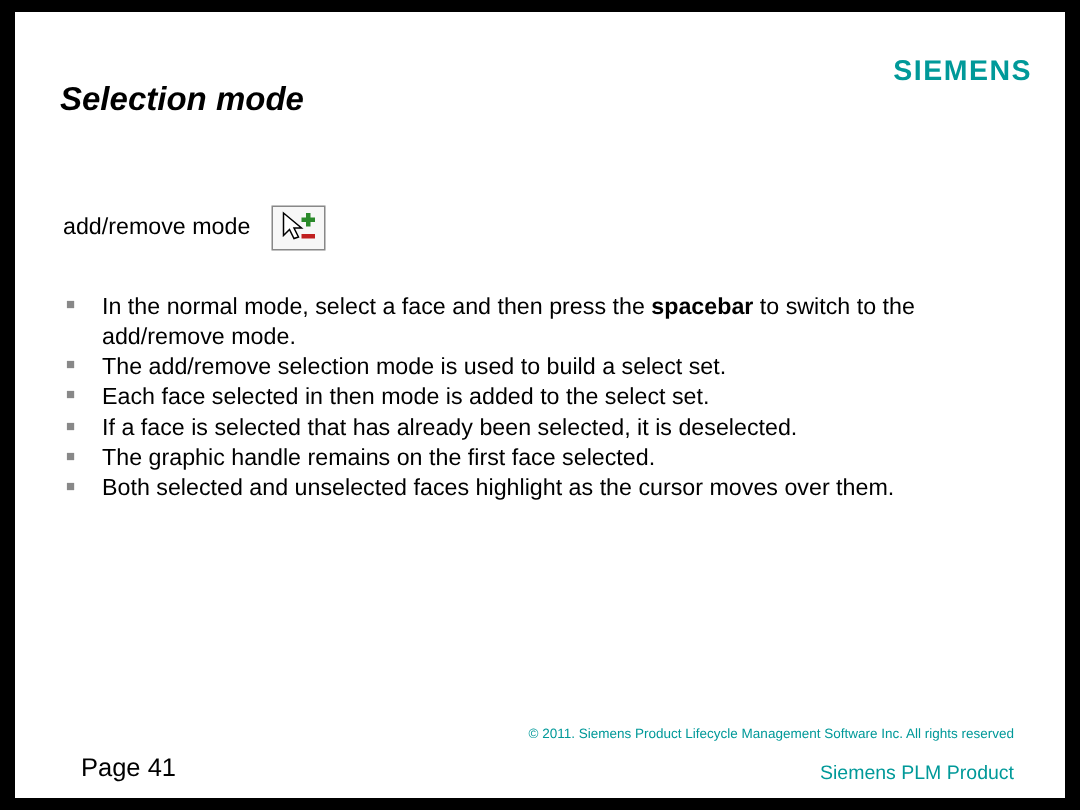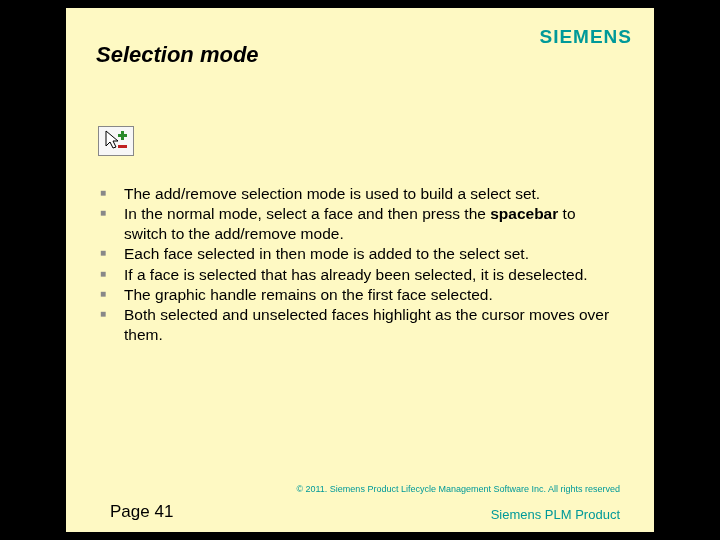--- a/index.html
+++ b/index.html
@@ -6,25 +6,25 @@
   body {
     width: 720px;
     height: 540px;
     background: #000;
     display: flex;
     align-items: center;
     justify-content: center;
     font-family: Arial, Helvetica, sans-serif;
   }
   .slide {
-    width: 588px;
+    width: 700px;
     height: 524px;
-    background: #fef9c3;
+    background: #ffffff;
     position: relative;
-    padding: 12px 4px 0 4px;
+    padding: 23px 4px 0 4px;
   }
   .header {
     display: flex;
     justify-content: space-between;
     align-items: flex-start;
     padding: 0 18px 0 26px;
   }
   .title {
     font-size: 22px;
     font-weight: bold;
@@ -113,33 +113,34 @@
 <body>
 
 <div class="slide">
 
   <div class="header">
     <div class="title">Selection mode</div>
     <div class="logo">SIEMENS</div>
   </div>
 
   <div class="subheader-row">
+    <div class="subheader">add/remove mode</div>
     <div class="icon-box">
       <svg width="30" height="26" viewBox="0 0 30 26">
         <polygon points="4,3 4,18 8,14 11,20 14,19 11,13 16,13" fill="#fff" stroke="#000" stroke-width="1"></polygon>
         <rect x="19" y="3" width="3" height="9" fill="#2a8a2a"></rect>
         <rect x="16" y="6" width="9" height="3" fill="#2a8a2a"></rect>
         <rect x="16" y="17" width="9" height="3" fill="#c02020"></rect>
       </svg>
     </div>
   </div>
 
   <ul class="bullets">
+    <li><span>In the normal mode, select a face and then press the </span><span class="bold">spacebar</span><span> to switch to the add/remove mode.</span></li>
     <li><span>The add/remove selection mode is used to build a select set.</span><span class="bold"></span><span></span></li>
-    <li><span>In the normal mode, select a face and then press the </span><span class="bold">spacebar</span><span> to switch to the add/remove mode.</span></li>
     <li><span>Each face selected in then mode is added to the select set.</span><span class="bold"></span><span></span></li>
     <li><span>If a face is selected that has already been selected, it is deselected.</span><span class="bold"></span><span></span></li>
     <li><span>The graphic handle remains on the first face selected.</span><span class="bold"></span><span></span></li>
     <li><span>Both selected and unselected faces highlight as the cursor moves over them.</span><span class="bold"></span><span></span></li>
   </ul>
 
   <div class="footer">
     <div class="copyright">© 2011. Siemens Product Lifecycle Management Software Inc. All rights reserved</div>
     <div class="footer-row">
       <div class="page-num">Page 41</div>

